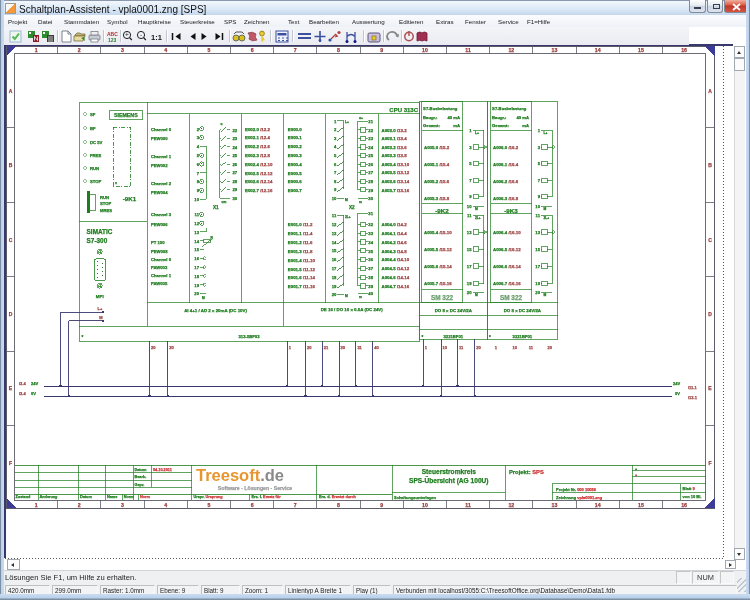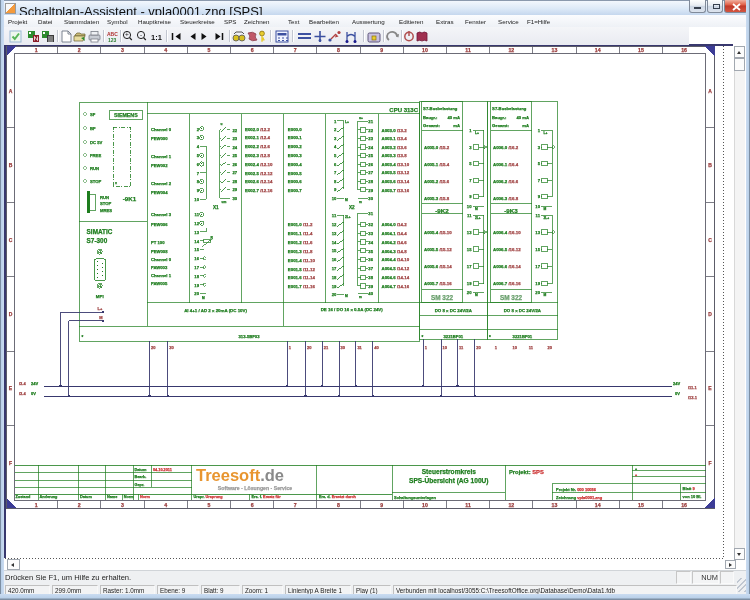--- a/index.html
+++ b/index.html
@@ -1,20 +1,20 @@
 <!DOCTYPE html>
 <html><head><meta charset="utf-8">
 <style>
 html,body{margin:0;padding:0;}
 body{width:750px;height:600px;overflow:hidden;font-family:"Liberation Sans",sans-serif;}
 #win{position:relative;width:750px;height:600px;background:#fff;}
 #win *{position:absolute;box-sizing:border-box;}
 #tbar{left:0;top:0;width:750px;height:15px;background:linear-gradient(#f2f7fd,#dce9f7 55%,#c5d7ee);border-top:1px solid #8a99ad;}
 #ticon{left:5px;top:2.5px;width:11px;height:11px;background:linear-gradient(135deg,#f8f8f8 45%,#f49a3c 45%);border:1px solid #9a9a9a;}
-#ttext{left:19px;top:3.5px;font-size:13px;color:#101010;position:absolute;white-space:nowrap;}
+#ttext{left:19px;top:3.5px;font-size:10px;color:#101010;position:absolute;white-space:nowrap;}
 .wbtn{top:0;height:13px;border:1px solid #808a99;border-top:none;border-radius:0 0 3px 3px;background:linear-gradient(#fdfefe,#e7ecf2 45%,#ccd6e4 50%,#dde4ee);}
 #bmin{left:689px;width:17px;}
 #bmax{left:707px;width:16px;}
 #bclose{left:724px;width:24px;background:linear-gradient(#f0b0a0,#e06048 40%,#c0392a 50%,#d45540);}
 #bmin i{position:absolute;left:4px;right:4px;bottom:3px;height:2px;background:#37404e;}
 #bmax i{position:absolute;left:4.5px;top:3.5px;width:7px;height:5.5px;border:1.6px solid #37404e;}
 #bclose svg{position:absolute;left:7px;top:2.5px;}
 #menu{left:0;top:15px;width:750px;height:12px;background:linear-gradient(#fbfcfe,#eef1f6);}
 #menu span{position:absolute;top:2.5px;font-size:6.2px;color:#1a1a1a;white-space:nowrap;}
 #tools{left:0;top:27px;width:689px;height:18px;background:linear-gradient(#f4f5f8,#e9ebf1);}
@@ -22,21 +22,21 @@
 .sbtn{background:#fcfcfc;border:1px solid #a2a8b0;}
 #vup{left:733.5px;top:46px;width:11.5px;height:12px;}
 #vth{left:733.5px;top:58px;width:11.5px;height:13px;background:#fcfcfc;border:1px solid #a2a8b0;}
 #vdn{left:733.5px;top:548px;width:11.5px;height:12px;}
 #hlt{left:7px;top:559px;width:13px;height:11px;}
 #hrt{left:725px;top:560px;width:11px;height:9px;}
 .tri{position:absolute;width:0;height:0;}
 #sbar{left:0;top:570px;width:750px;height:24px;background:#eef0f2;border-top:1px solid #d0d4d8;}
 #msg{left:5px;top:572.5px;font-size:7.6px;color:#1c1c1c;white-space:nowrap;}
 .ind{top:571px;height:13px;border:1px solid #c6c6c6;border-right-color:#fafafa;border-bottom-color:#fafafa;background:#f3f4f5;}
-#numb{left:692px;width:27px;font-size:7.4px;color:#333;text-align:right;line-height:12px;}
+#numb{left:692px;width:27px;font-size:7.4px;color:#333;text-align:center;line-height:12px;}
 #ind1{left:676px;width:15px;}
 #ind2{left:720px;width:14px;}
 .sf{top:585px;height:9.5px;border:1px solid #c0c0c0;border-right-color:#f8f8f8;border-bottom-color:#f8f8f8;background:#f2f3f4;font-size:6.3px;color:#222;padding:1px 0 0 2px;white-space:nowrap;overflow:hidden;}
 #grip{left:737px;top:578px;width:11px;height:14px;background:repeating-linear-gradient(135deg,transparent 0 2.5px,#c0c7d1 2.5px 4px);}
 #wbl{left:0;top:0;width:4px;height:600px;background:linear-gradient(90deg,#7d8fa3 0 1px,#b9d0e9 1px,#cbdcf1);}
 #wbr{left:746px;top:0;width:4px;height:600px;background:linear-gradient(90deg,#cbdcf1,#b9d0e9 3px,#7d8fa3 3px);}
 #wbb{left:0;top:594px;width:750px;height:6px;background:linear-gradient(#cbdcf1,#b9d0e9 4px,#7d8fa3 5px);}
 </style></head>
 <body>
 <div id="win">
@@ -844,21 +844,21 @@
 <div class="sbtn" id="vdn">
       <span class="tri" style="left:2.5px;top:3.5px;border-left:2.5px solid transparent;border-right:2.5px solid transparent;border-top:3.5px solid #333"></span>
     </div>
 <div class="sbtn" id="hlt">
       <span class="tri" style="left:3px;top:2.5px;border-top:2.5px solid transparent;border-bottom:2.5px solid transparent;border-right:3.5px solid #333"></span>
     </div>
 <div class="sbtn" id="hrt">
       <span class="tri" style="left:3px;top:1.5px;border-top:2.5px solid transparent;border-bottom:2.5px solid transparent;border-left:3.5px solid #333"></span>
     </div>
 <div id="sbar"></div>
-<div id="msg">Drücken Sie F1, um Hilfe zu erhalten.</div>
+<div id="msg">Lösungen Sie F1, um Hilfe zu erhalten.</div>
 <div class="ind" id="ind1"></div>
 <div class="ind" id="numb">NUM</div>
 <div class="ind" id="ind2"></div>
 <div class="sf" style="left:5px;width:45px">420.0mm</div>
     <div class="sf" style="left:52px;width:46px">299.0mm</div>
     <div class="sf" style="left:100px;width:55px">Raster: 1.0mm</div>
     <div class="sf" style="left:157px;width:42px">Ebene: 9</div>
     <div class="sf" style="left:201px;width:39px">Blatt: 9</div>
     <div class="sf" style="left:242px;width:41px">Zoom: 1</div>
     <div class="sf" style="left:285px;width:66px">Linientyp A Breite 1</div>

